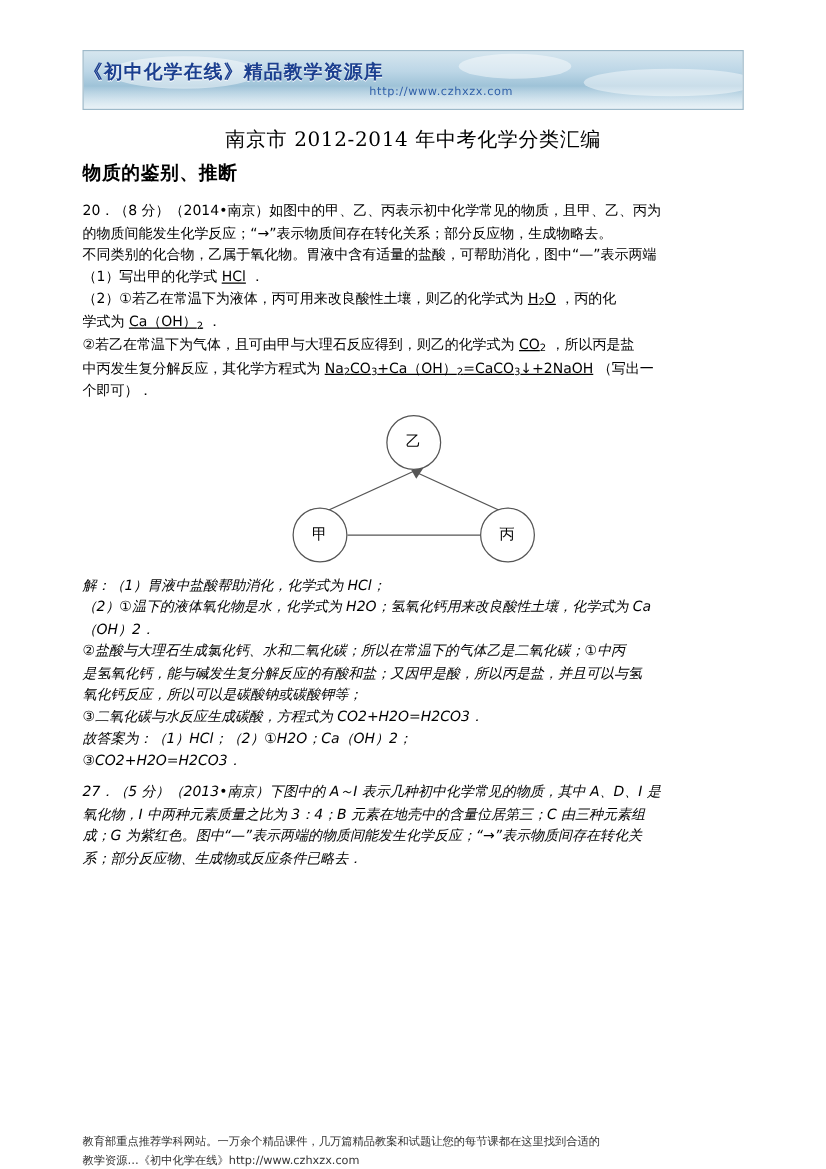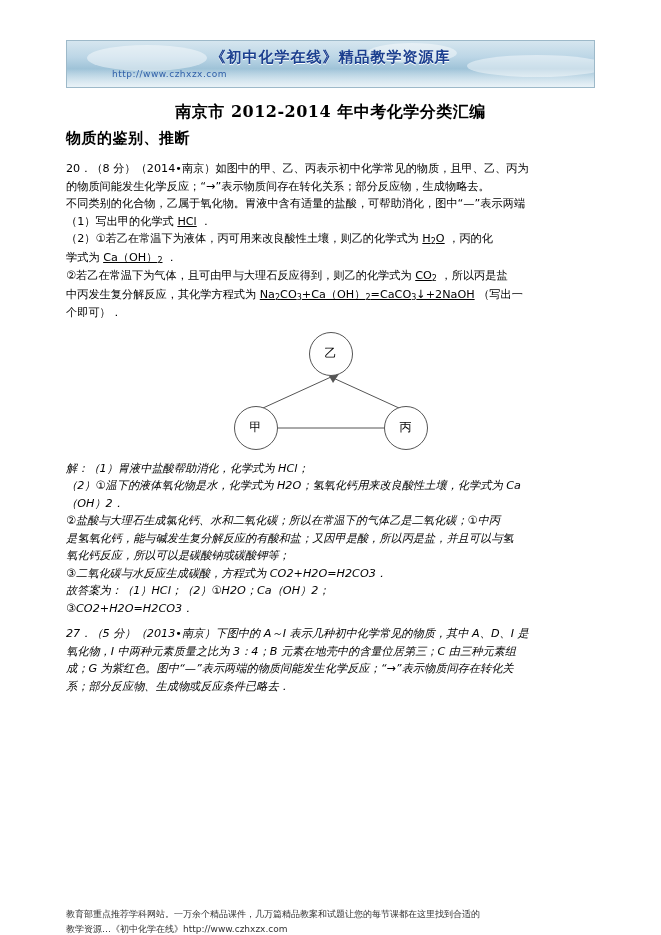--- a/index.html
+++ b/index.html
@@ -41,44 +41,43 @@
   .banner .cloud {
     position: absolute;
     border-radius: 50%;
     background: rgba(255,255,255,0.45);
   }
   .banner .c1 { width: 120px; height: 26px; left: 20px; top: 4px; }
   .banner .c2 { width: 90px; height: 20px; left: 300px; top: 2px; }
   .banner .c3 { width: 140px; height: 22px; left: 400px; top: 14px; }
   .banner-title {
     position: relative;
-    text-align: center;
     font-family: "DejaVu Serif", "Liberation Serif", serif;
     font-weight: bold;
     font-size: 15px;
     color: #1b3f8f;
     letter-spacing: 1px;
     padding-top: 7px;
     text-shadow: 0 1px 0 #ffffff;
   }
   .banner-sub {
     position: relative;
-    text-align: left;
+    text-align: center;
     font-size: 9px;
     color: #2f5fa8;
     padding-top: 2px;
     letter-spacing: 0.5px;
     padding-left: 45px;
   }
 
   
   .doc-title {
     text-align: center;
     font-family: "DejaVu Serif", "Liberation Serif", serif;
-    font-weight: bold;
+    font-weight: normal;
     font-size: 16px;
     margin-top: 14px;
     letter-spacing: 0.5px;
   }
   .doc-subtitle {
     text-align: left;
     font-family: "DejaVu Serif", "Liberation Serif", serif;
     font-weight: bold;
     font-size: 15px;
     margin-top: 6px;

